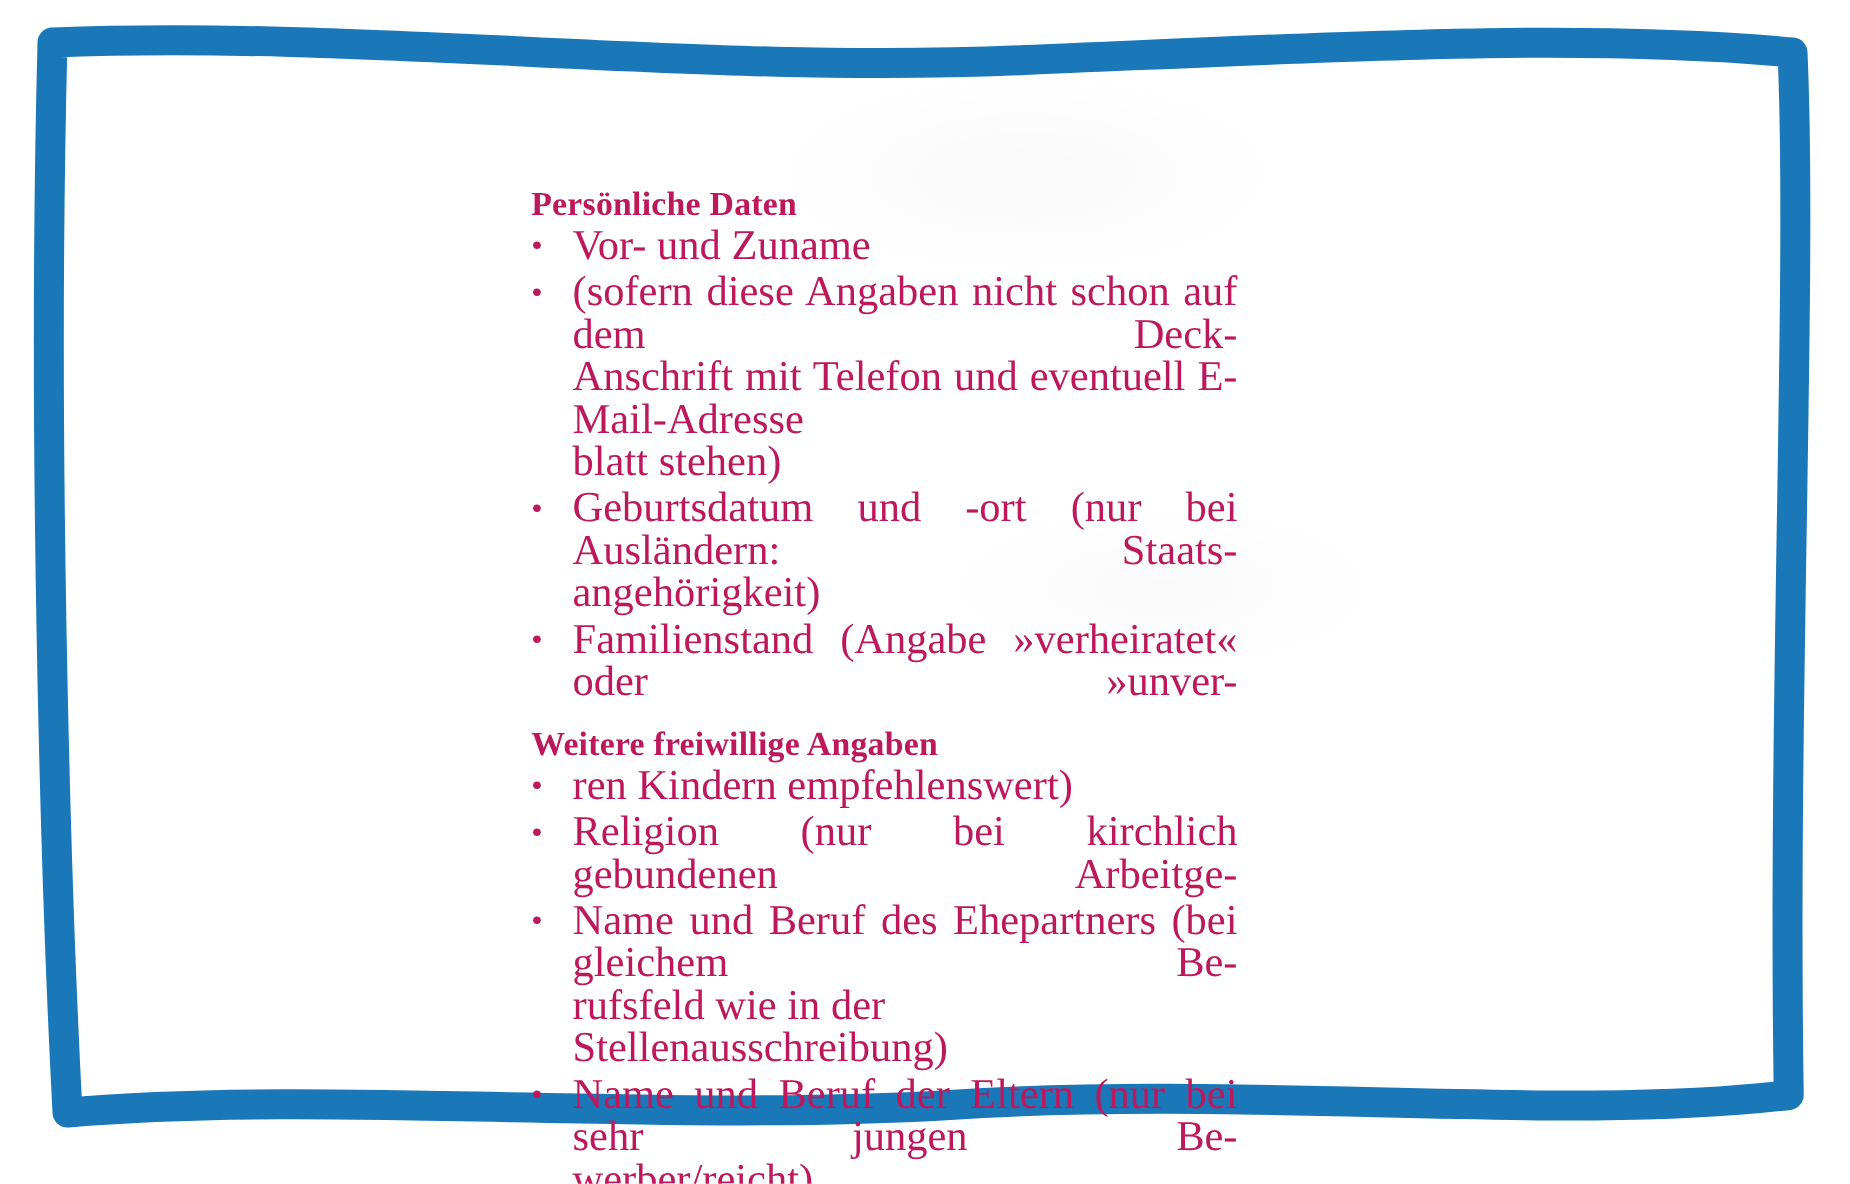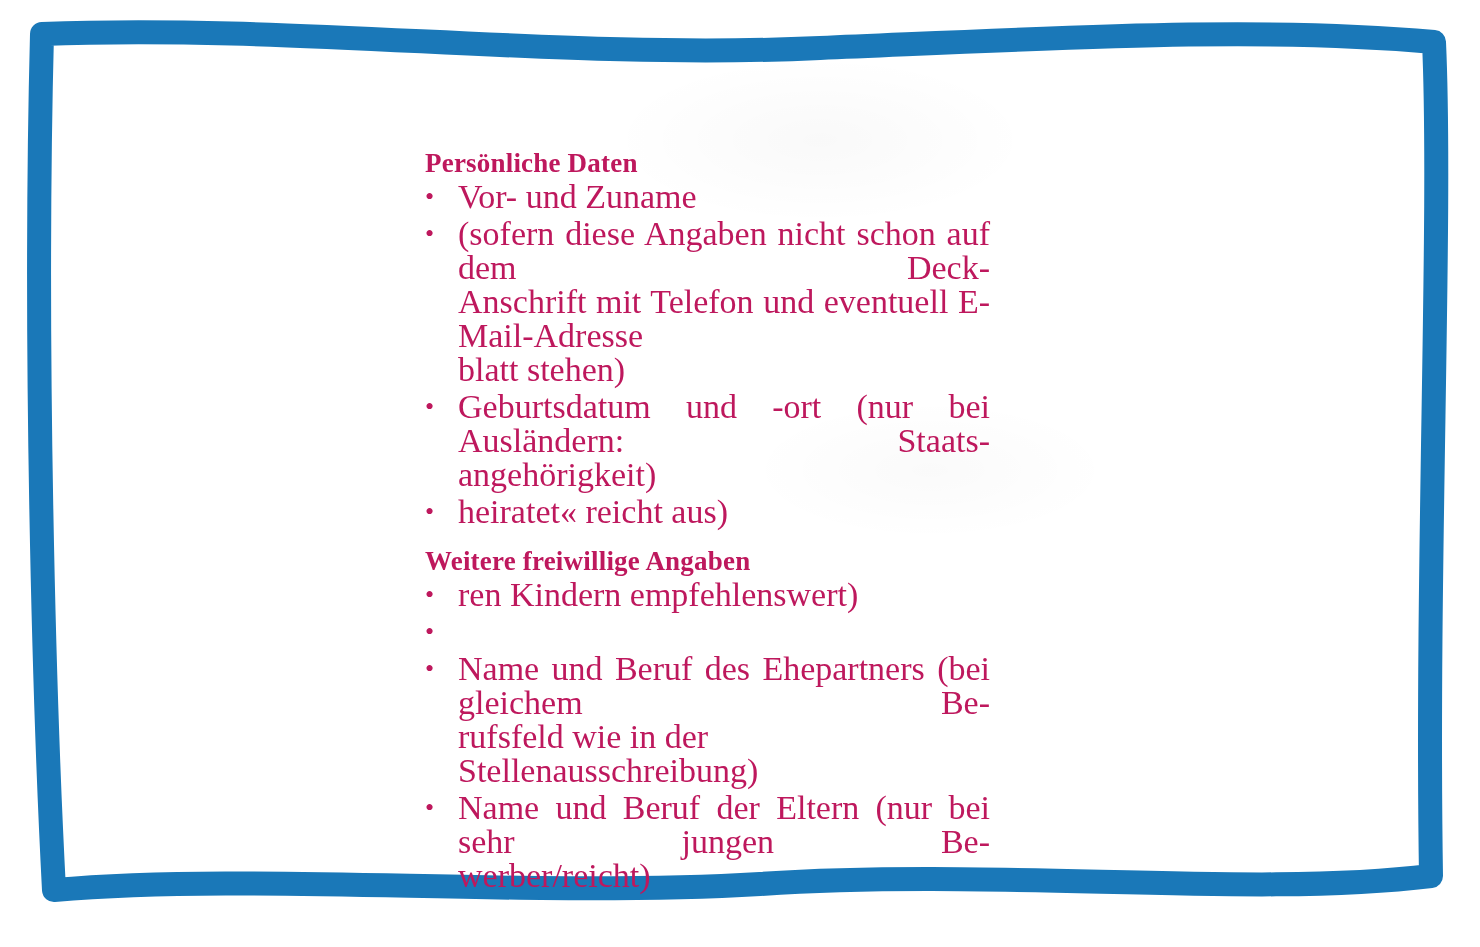--- a/index.html
+++ b/index.html
@@ -104,37 +104,38 @@
         <li class="bullet-item">
           <span class="bullet">•</span>
           <div class="item-text">
             <div class="line justified">Geburtsdatum und -ort (nur bei Ausländern: Staats-</div>
             <div class="line">angehörigkeit)</div>
           </div>
         </li>
         <li class="bullet-item">
           <span class="bullet">•</span>
           <div class="item-text">
-            <div class="line">heiratet« reicht aus)</div>
+            <div class="line justified">Familienstand (Angabe »verheiratet« oder »unver-</div>
           </div>
         </li>
       </ul>
     </section>
     <section class="doc-section">
       <h2 class="sec-heading">Weitere freiwillige Angaben</h2>
       <ul class="bullet-list">
         <li class="bullet-item">
           <span class="bullet">•</span>
           <div class="item-text">
             <div class="line">ren Kindern empfehlenswert)</div>
           </div>
         </li>
         <li class="bullet-item">
           <span class="bullet">•</span>
           <div class="item-text">
+            <div class="line justified">Religion (nur bei kirchlich gebundenen Arbeitge-</div>
           </div>
         </li>
         <li class="bullet-item">
           <span class="bullet">•</span>
           <div class="item-text">
             <div class="line justified">Name und Beruf des Ehepartners (bei gleichem Be-</div>
             <div class="line">rufsfeld wie in der Stellenausschreibung)</div>
           </div>
         </li>
         <li class="bullet-item">

